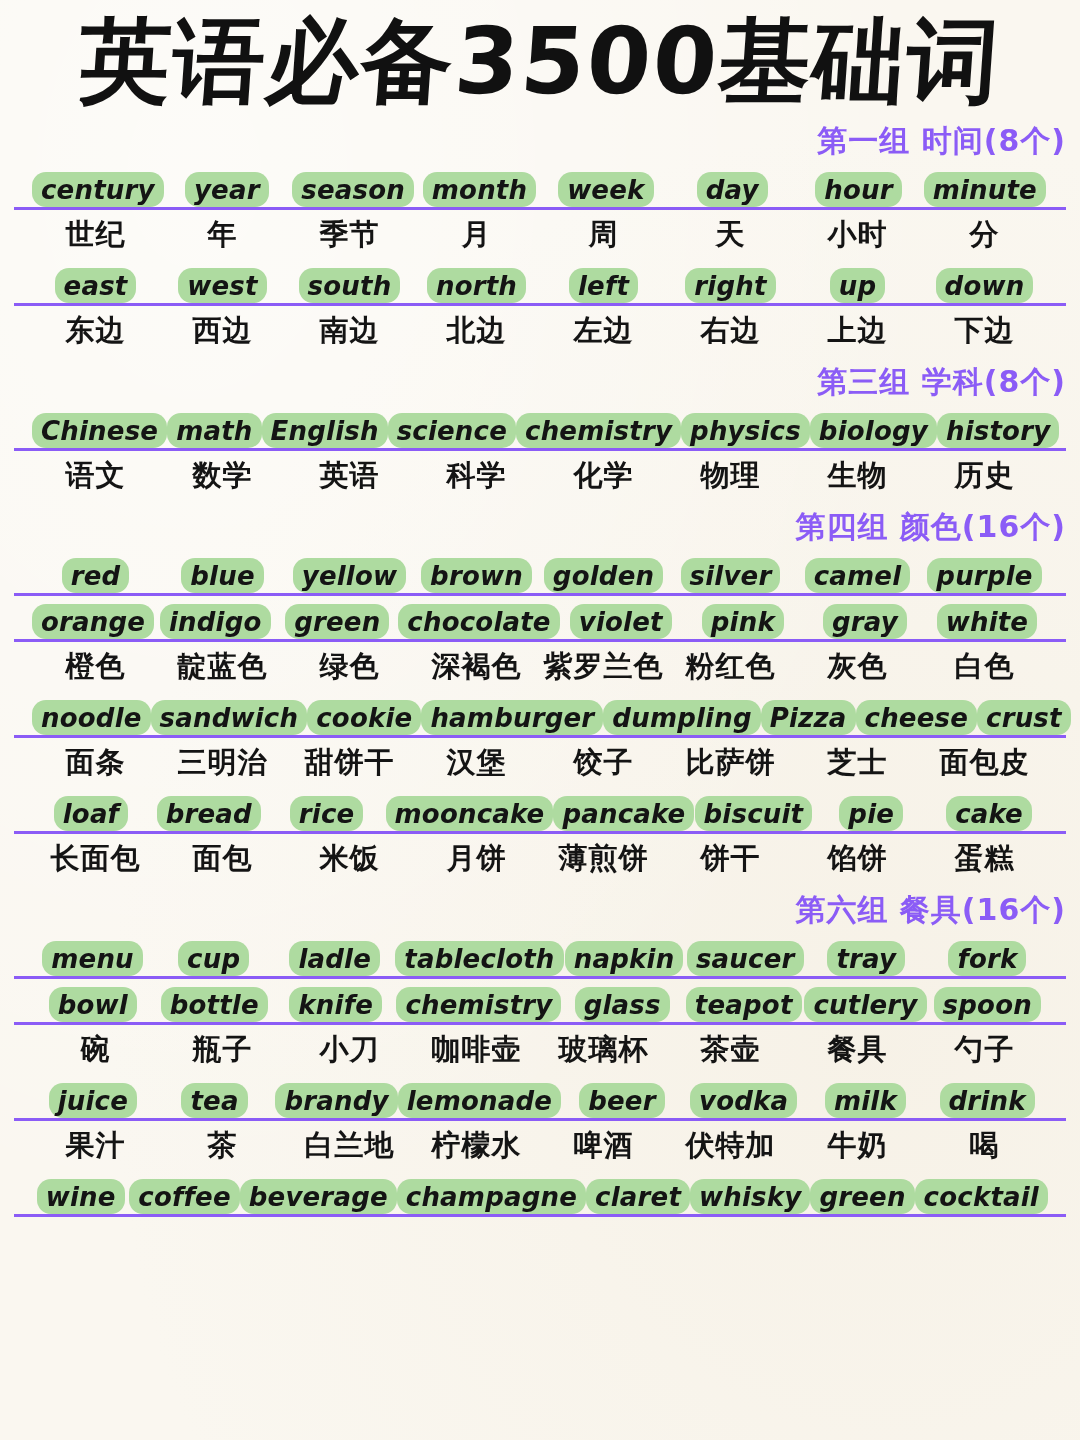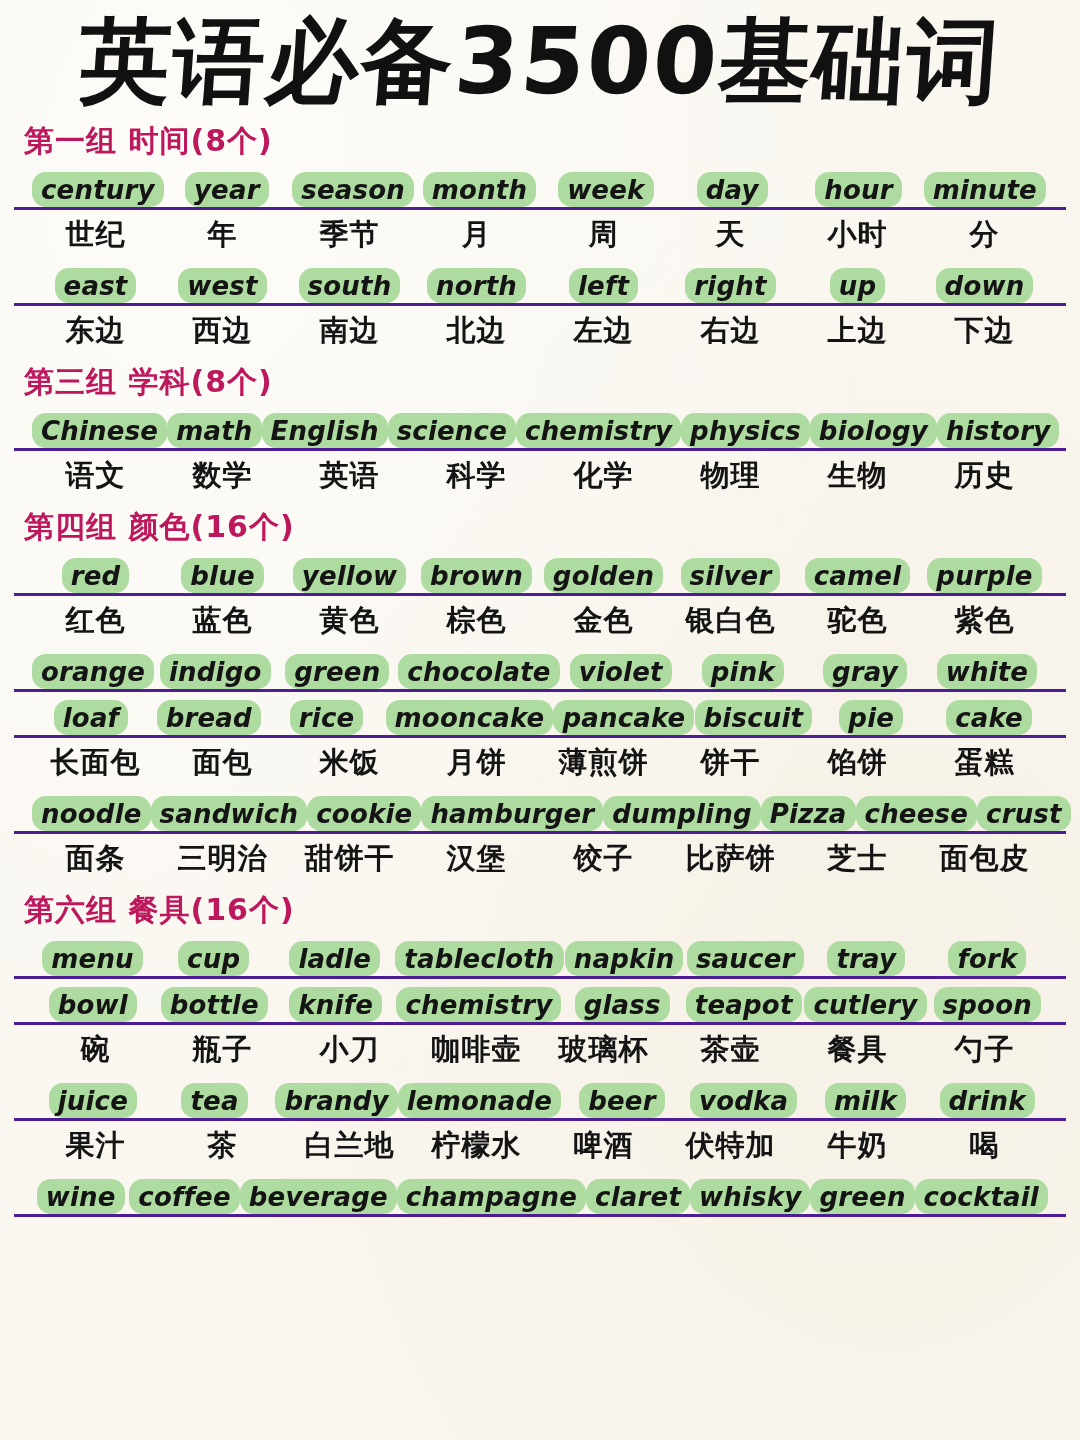--- a/index.html
+++ b/index.html
@@ -52,38 +52,39 @@
     letter-spacing: 2px;
     white-space: nowrap;
     transform: skewX(-4deg);
   }
 
   
   .group-header {
     font-family: "DejaVu Sans", "Liberation Sans", sans-serif;
     font-size: 30px;
     font-weight: 700;
-    color: #be185d;
+    color: #8b5cf6;
     letter-spacing: 1px;
     margin: 6px 0 4px 10px;
     white-space: nowrap;
+    text-align: right;
   }
 
   
   .row-block {
     margin: 0 0 2px 0;
   }
 
   .en-row {
     display: grid;
     grid-template-columns: repeat(8, 1fr);
     align-items: end;
     position: relative;
     padding: 0 18px;
-    border-bottom: 3px solid #4c1d95;
+    border-bottom: 3px solid #8b5cf6;
     height: 44px;
   }
 
   .en-cell {
     display: flex;
     justify-content: center;
     align-items: flex-end;
     height: 100%;
     overflow: visible;
   }
@@ -327,46 +328,20 @@
             <div class="en-cell">
               <span class="en-word">silver</span>
             </div>
             <div class="en-cell">
               <span class="en-word">camel</span>
             </div>
             <div class="en-cell">
               <span class="en-word">purple</span>
             </div>
           </div>
-          <div class="zh-row">
-            <div class="zh-cell">
-              <span class="zh-word">红色</span>
-            </div>
-            <div class="zh-cell">
-              <span class="zh-word">蓝色</span>
-            </div>
-            <div class="zh-cell">
-              <span class="zh-word">黄色</span>
-            </div>
-            <div class="zh-cell">
-              <span class="zh-word">棕色</span>
-            </div>
-            <div class="zh-cell">
-              <span class="zh-word">金色</span>
-            </div>
-            <div class="zh-cell">
-              <span class="zh-word">银白色</span>
-            </div>
-            <div class="zh-cell">
-              <span class="zh-word">驼色</span>
-            </div>
-            <div class="zh-cell">
-              <span class="zh-word">紫色</span>
-            </div>
-          </div>
         </div>
         <div class="row-block">
           <div class="en-row">
             <div class="en-cell">
               <span class="en-word">orange</span>
             </div>
             <div class="en-cell">
               <span class="en-word">indigo</span>
             </div>
             <div class="en-cell">
@@ -379,28 +354,108 @@
               <span class="en-word">violet</span>
             </div>
             <div class="en-cell">
               <span class="en-word">pink</span>
             </div>
             <div class="en-cell">
               <span class="en-word">gray</span>
             </div>
             <div class="en-cell">
               <span class="en-word">white</span>
+            </div>
+          </div>
+          <div class="zh-row">
+            <div class="zh-cell">
+              <span class="zh-word">橙色</span>
+            </div>
+            <div class="zh-cell">
+              <span class="zh-word">靛蓝色</span>
+            </div>
+            <div class="zh-cell">
+              <span class="zh-word">绿色</span>
+            </div>
+            <div class="zh-cell">
+              <span class="zh-word">深褐色</span>
+            </div>
+            <div class="zh-cell">
+              <span class="zh-word">紫罗兰色</span>
+            </div>
+            <div class="zh-cell">
+              <span class="zh-word">粉红色</span>
+            </div>
+            <div class="zh-cell">
+              <span class="zh-word">灰色</span>
+            </div>
+            <div class="zh-cell">
+              <span class="zh-word">白色</span>
             </div>
           </div>
         </div>
       </div>
       <div class="group">
         <div class="row-block">
           <div class="en-row">
             <div class="en-cell">
+              <span class="en-word">noodle</span>
+            </div>
+            <div class="en-cell">
+              <span class="en-word">sandwich</span>
+            </div>
+            <div class="en-cell">
+              <span class="en-word">cookie</span>
+            </div>
+            <div class="en-cell">
+              <span class="en-word">hamburger</span>
+            </div>
+            <div class="en-cell">
+              <span class="en-word">dumpling</span>
+            </div>
+            <div class="en-cell">
+              <span class="en-word">Pizza</span>
+            </div>
+            <div class="en-cell">
+              <span class="en-word">cheese</span>
+            </div>
+            <div class="en-cell">
+              <span class="en-word">crust</span>
+            </div>
+          </div>
+          <div class="zh-row">
+            <div class="zh-cell">
+              <span class="zh-word">面条</span>
+            </div>
+            <div class="zh-cell">
+              <span class="zh-word">三明治</span>
+            </div>
+            <div class="zh-cell">
+              <span class="zh-word">甜饼干</span>
+            </div>
+            <div class="zh-cell">
+              <span class="zh-word">汉堡</span>
+            </div>
+            <div class="zh-cell">
+              <span class="zh-word">饺子</span>
+            </div>
+            <div class="zh-cell">
+              <span class="zh-word">比萨饼</span>
+            </div>
+            <div class="zh-cell">
+              <span class="zh-word">芝士</span>
+            </div>
+            <div class="zh-cell">
+              <span class="zh-word">面包皮</span>
+            </div>
+          </div>
+        </div>
+        <div class="row-block">
+          <div class="en-row">
+            <div class="en-cell">
               <span class="en-word">loaf</span>
             </div>
             <div class="en-cell">
               <span class="en-word">bread</span>
             </div>
             <div class="en-cell">
               <span class="en-word">rice</span>
             </div>
             <div class="en-cell">
               <span class="en-word">mooncake</span>
@@ -435,74 +490,20 @@
               <span class="zh-word">薄煎饼</span>
             </div>
             <div class="zh-cell">
               <span class="zh-word">饼干</span>
             </div>
             <div class="zh-cell">
               <span class="zh-word">馅饼</span>
             </div>
             <div class="zh-cell">
               <span class="zh-word">蛋糕</span>
-            </div>
-          </div>
-        </div>
-        <div class="row-block">
-          <div class="en-row">
-            <div class="en-cell">
-              <span class="en-word">noodle</span>
-            </div>
-            <div class="en-cell">
-              <span class="en-word">sandwich</span>
-            </div>
-            <div class="en-cell">
-              <span class="en-word">cookie</span>
-            </div>
-            <div class="en-cell">
-              <span class="en-word">hamburger</span>
-            </div>
-            <div class="en-cell">
-              <span class="en-word">dumpling</span>
-            </div>
-            <div class="en-cell">
-              <span class="en-word">Pizza</span>
-            </div>
-            <div class="en-cell">
-              <span class="en-word">cheese</span>
-            </div>
-            <div class="en-cell">
-              <span class="en-word">crust</span>
-            </div>
-          </div>
-          <div class="zh-row">
-            <div class="zh-cell">
-              <span class="zh-word">面条</span>
-            </div>
-            <div class="zh-cell">
-              <span class="zh-word">三明治</span>
-            </div>
-            <div class="zh-cell">
-              <span class="zh-word">甜饼干</span>
-            </div>
-            <div class="zh-cell">
-              <span class="zh-word">汉堡</span>
-            </div>
-            <div class="zh-cell">
-              <span class="zh-word">饺子</span>
-            </div>
-            <div class="zh-cell">
-              <span class="zh-word">比萨饼</span>
-            </div>
-            <div class="zh-cell">
-              <span class="zh-word">芝士</span>
-            </div>
-            <div class="zh-cell">
-              <span class="zh-word">面包皮</span>
             </div>
           </div>
         </div>
       </div>
       <div class="group">
         <div class="group-header">第六组 餐具(16个)</div>
         <div class="row-block">
           <div class="en-row">
             <div class="en-cell">
               <span class="en-word">menu</span>

